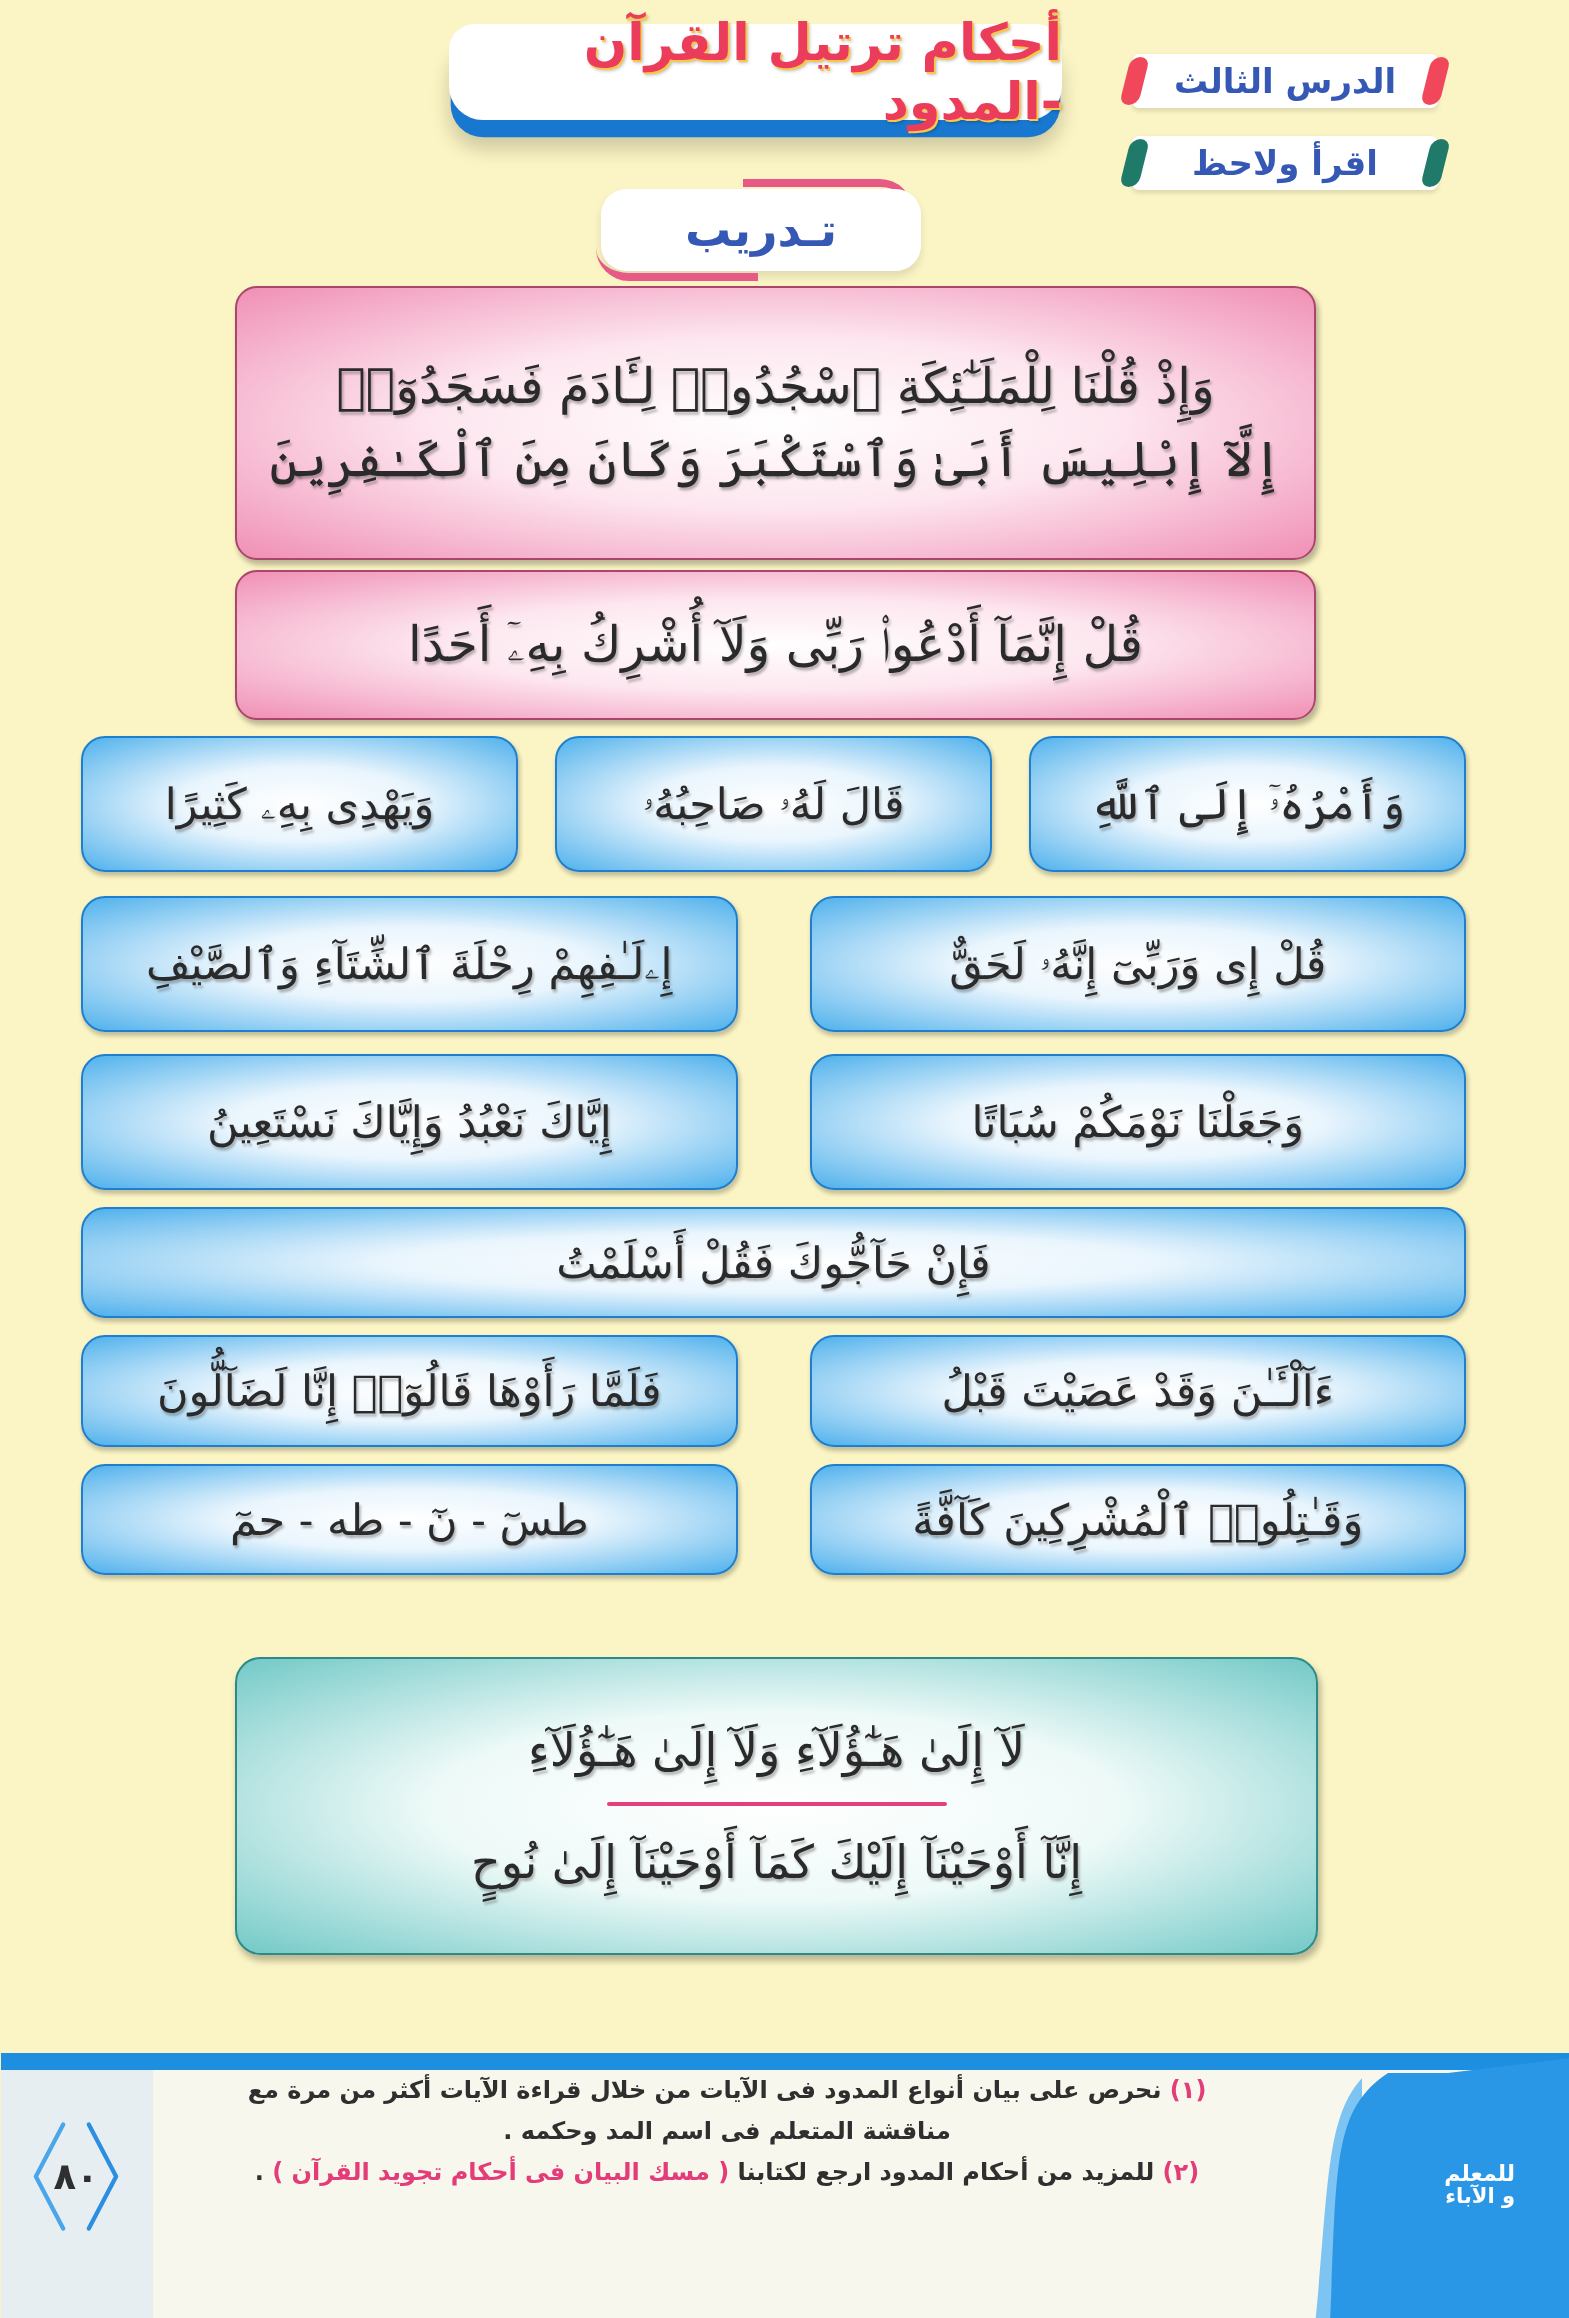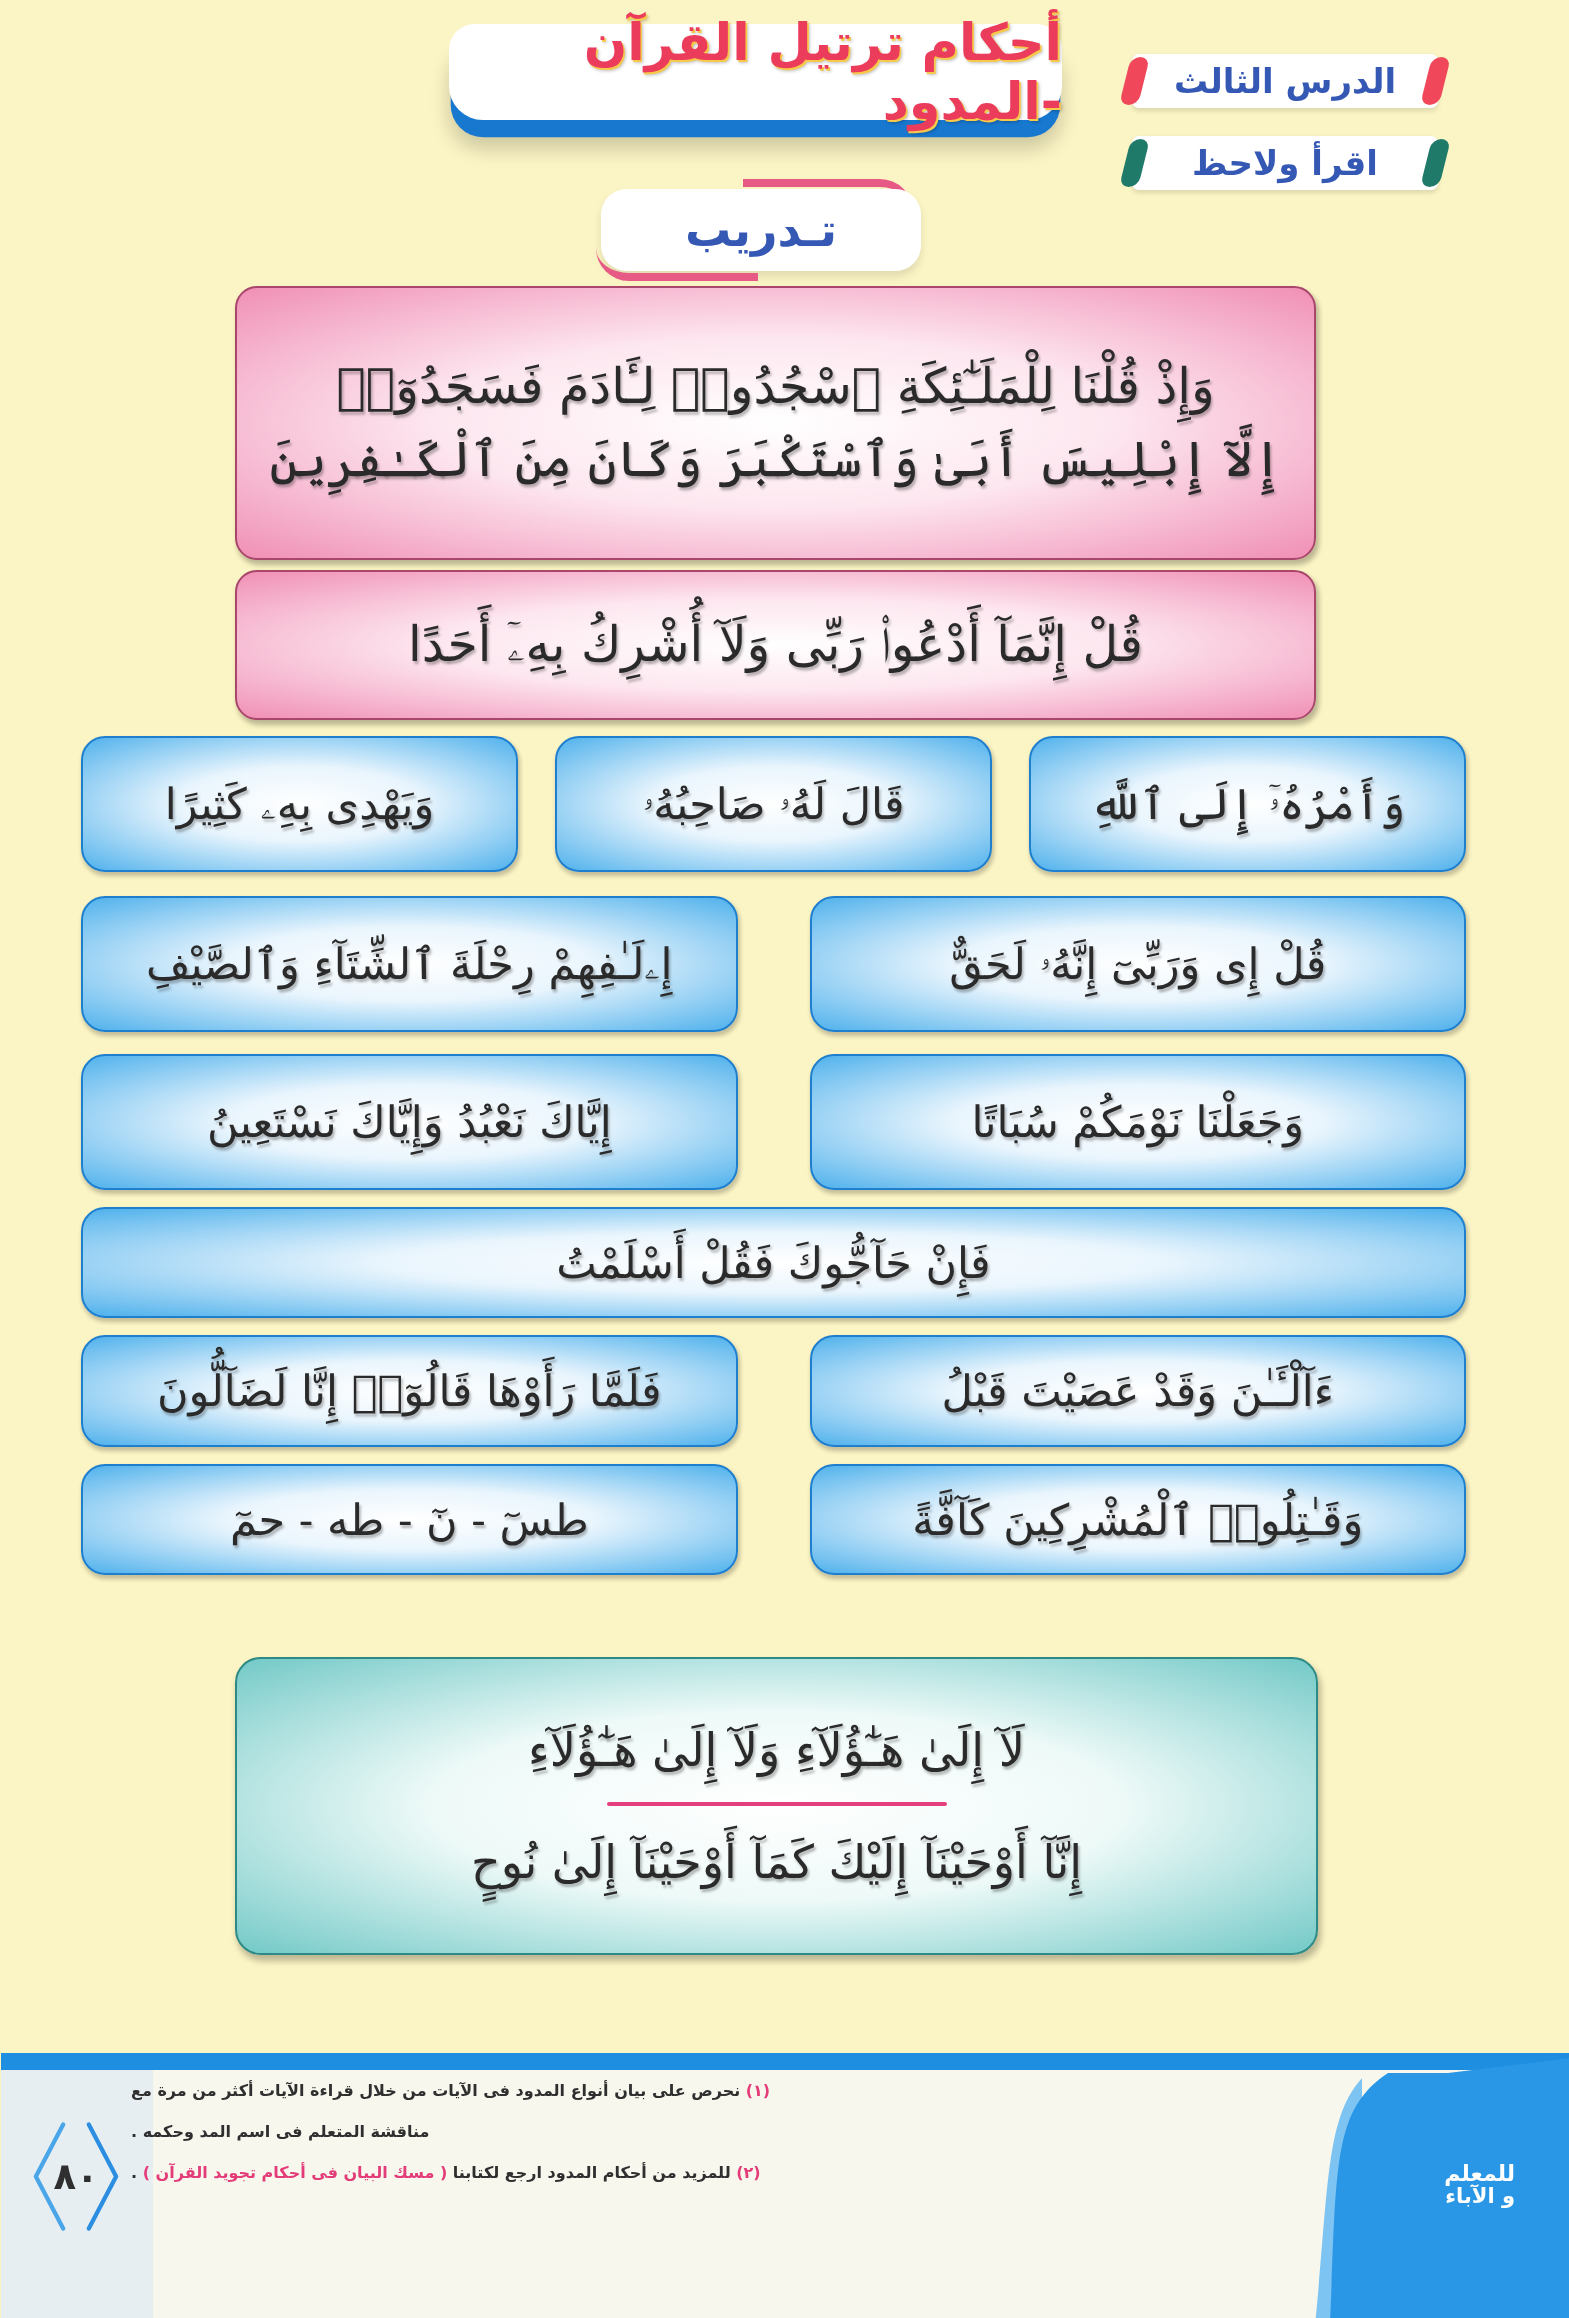--- a/index.html
+++ b/index.html
@@ -131,22 +131,22 @@
     .audience .a2 { font-size: 21px; display: block; }
 
     .page-badge {
       left: 29px; top: 2121px; width: 94px; height: 111px;
       display: flex; align-items: center; justify-content: center;
     }
     .page-badge svg { position: absolute; left: 0; top: 0; }
     .page-num { position: relative; font-weight: bold; font-size: 37px; color: #2f2f2f; }
 
     .notes {
-      right: 247px; top: 2070px; width: 1192px; font-size: 16px; font-weight: bold;
-      color: #2f2f2f; line-height: 41px; text-align: left;
+      right: 247px; top: 2070px; width: 1192px; font-size: 24px; font-weight: bold;
+      color: #2f2f2f; line-height: 41px; text-align: center;
     }
     .notes .num { color: #e33c78; }
     .notes .book { color: #e33c78; }
   </style>
 </head>
 <body>
 
 <div class="abs title-box">
   <span class="title-text">أحكام ترتيل القرآن -المدود</span>
 </div>

